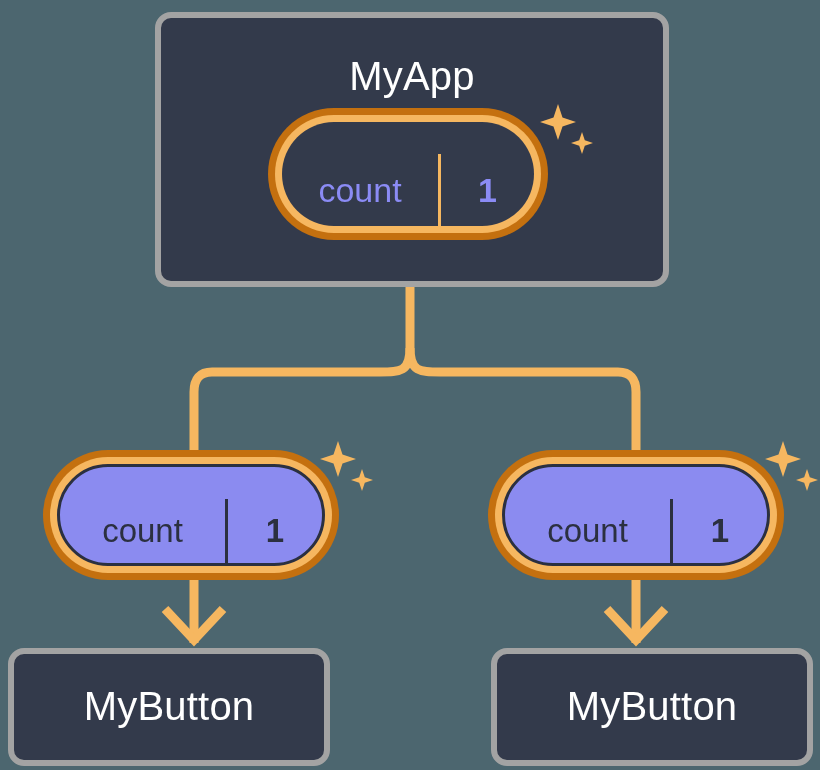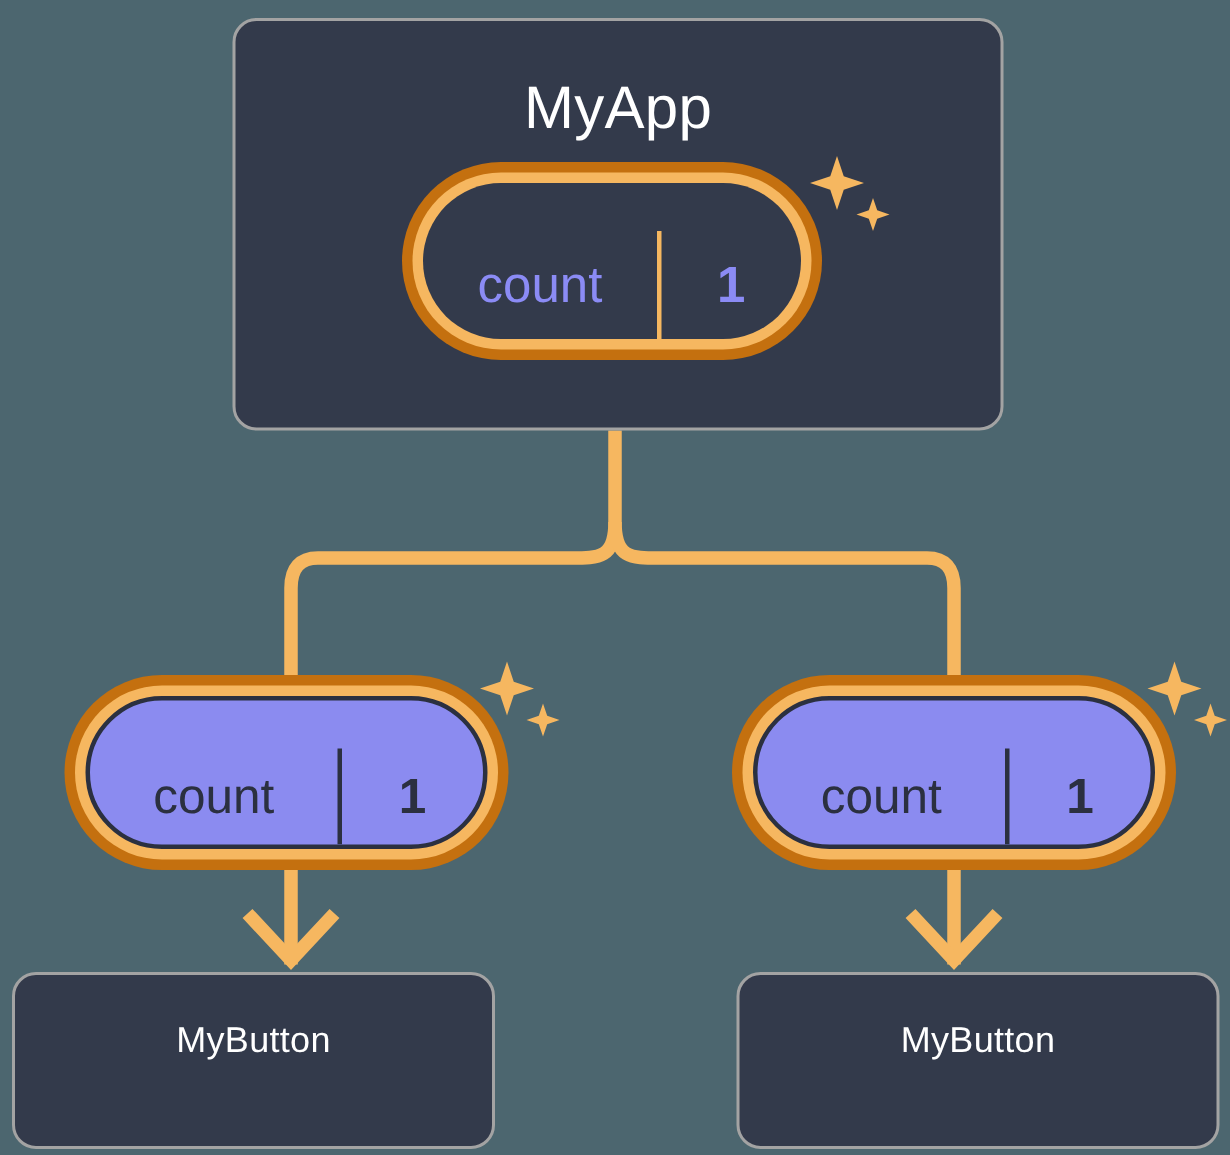--- a/index.html
+++ b/index.html
@@ -25,21 +25,21 @@
     width: 820px;
     height: 770px;
   }
   #edges { z-index: 1; }
 
   
   .card {
     position: absolute;
     z-index: 2;
     background: #333a4b;
-    border: 2px solid #a3a3a3;
+    border: 6px solid #a3a3a3;
     border-radius: 16px;
     box-sizing: border-box;
   }
   .card-title {
     position: absolute;
     left: 0;
     right: 0;
     text-align: center;
     color: #ffffff;
     font-weight: 400;
@@ -64,21 +64,21 @@
     top: 648px;
     width: 322px;
   }
   #card-button-right {
     left: 491px;
     top: 648px;
     width: 322px;
   }
   .card-button .card-title {
     top: 30px;
-    font-size: 24px;
+    font-size: 40px;
   }
 
   
   .pill-wrap {
     position: absolute;
     z-index: 3;
   }
   .pill {
     position: relative;
     box-sizing: border-box;

